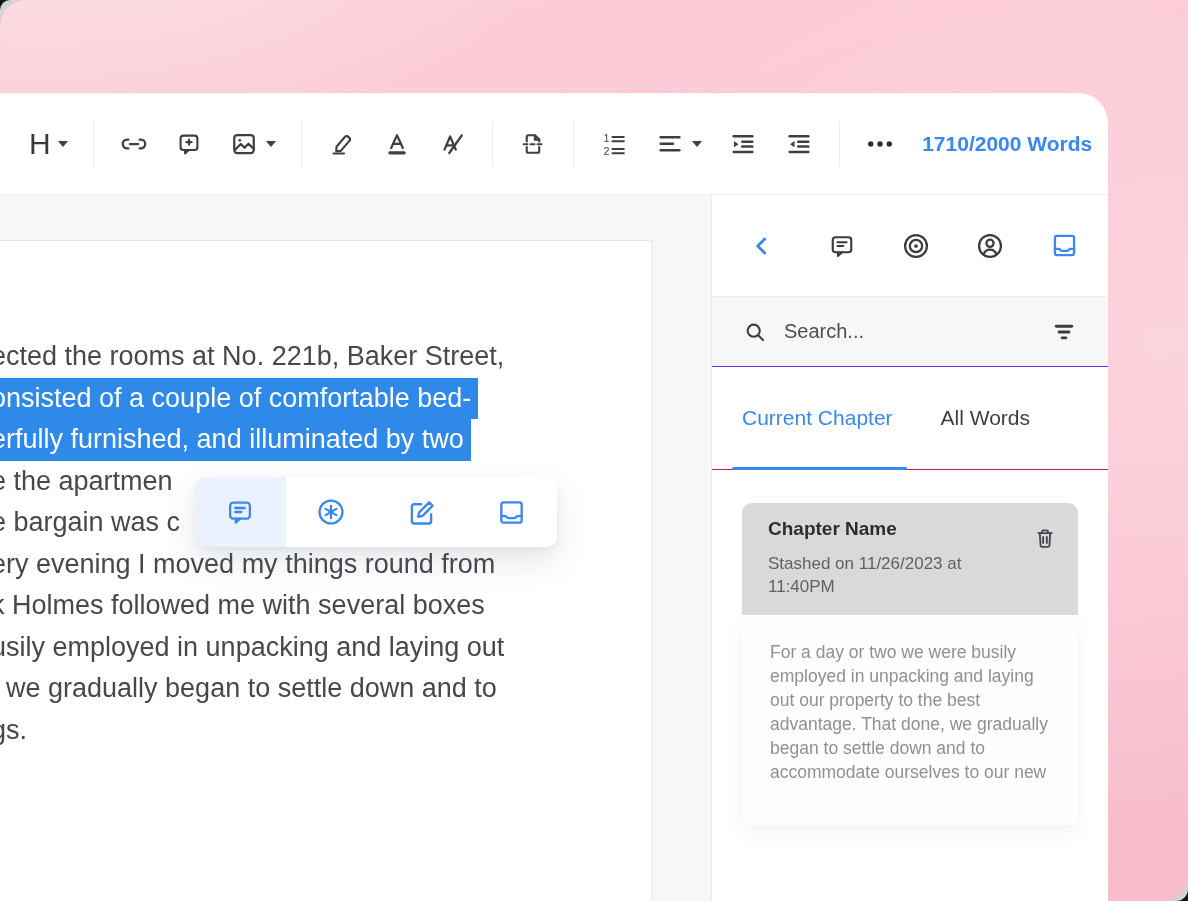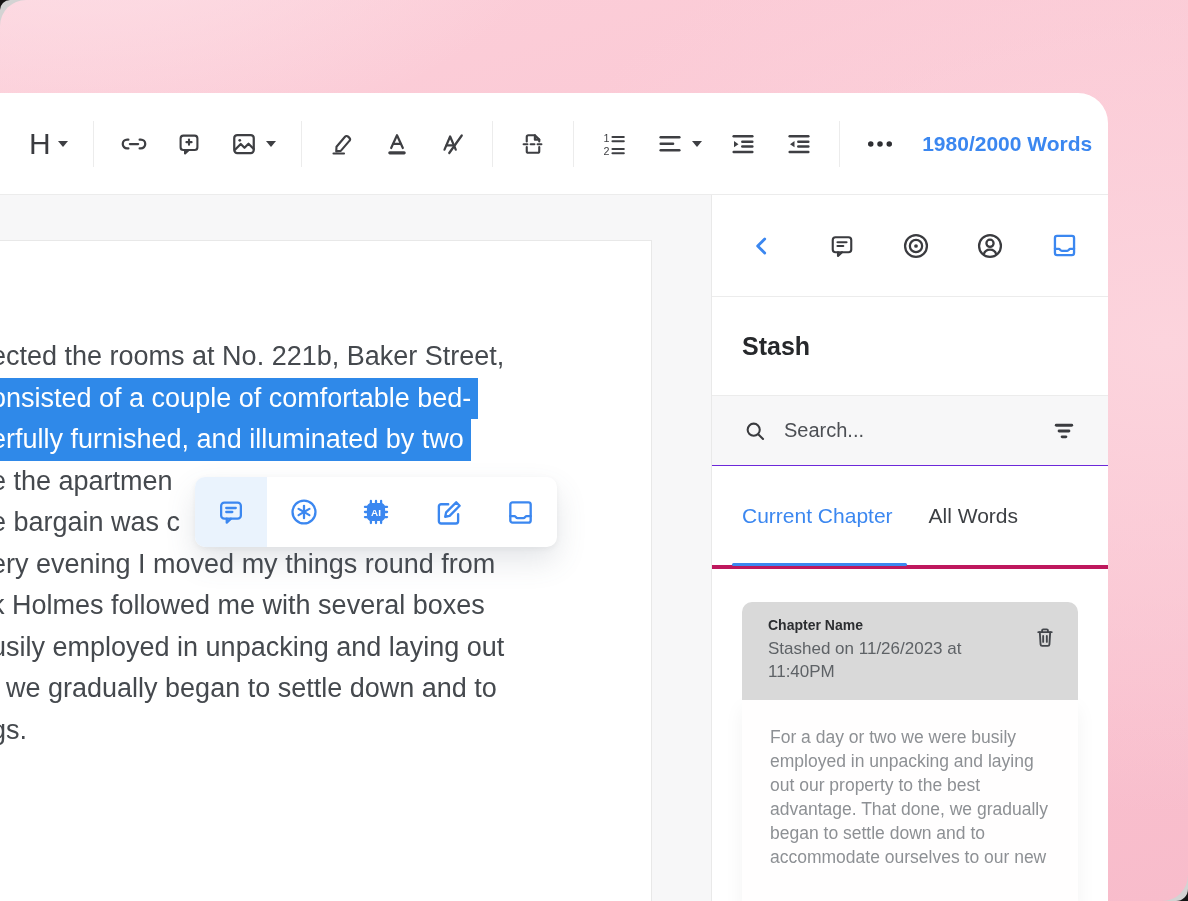--- a/index.html
+++ b/index.html
@@ -52,28 +52,28 @@
   .side-nav button { background:none; border:none; cursor:pointer; display:flex; align-items:center; justify-content:center; }
   .halo { width:44px; height:44px; background:#edf4fd; border-radius:10px; }
   .side-title-row { height:99px; flex:none; border-bottom:1px solid #ececec; display:flex; align-items:center; padding-left:30px; }
   .side-title { font-size:25px; font-weight:700; color:#26282b; }
 
   .search-row { height:70px; flex:none; background:#f7f7f8; border-bottom:1px solid #6d28d9; display:flex; align-items:center; padding:0 30px; }
   .search-input { flex:1; border:none; background:transparent; outline:none; margin-left:16px; font-size:20px; color:#3c3f43; font-family:"Liberation Sans",sans-serif; }
   .search-input::placeholder { color:#4c4f54; opacity:1; }
   .filter-btn { background:none; border:none; cursor:pointer; display:flex; }
 
-  .tabs { height:103px; flex:none; border-bottom:4px solid #be185d; display:flex; align-items:flex-start; gap:36px; padding-left:30px; position:relative; }
+  .tabs { height:103px; flex:none; border-bottom:1px solid #be185d; display:flex; align-items:flex-start; gap:48px; padding-left:30px; position:relative; }
   .tab { background:none; border:none; cursor:pointer; font-size:21px; color:#3c3f43; height:100%; position:relative; font-family:"Liberation Sans",sans-serif; }
   .tab.active { color:#3b87f0; font-weight:500; }
   .tab.active::after { content:""; position:absolute; left:-10px; right:-14px; bottom:-1px; height:3px; background:#3b87f0; border-radius:2px; }
 
   .stash-card { margin:33px 30px 0 30px; }
   .card-head { background:#d9d9d9; border-radius:10px 10px 0 0; padding:15px 24px 17px 26px; position:relative; }
-  .card-title { font-size:14px; font-weight:700; color:#2b2d30; margin-bottom:4px; }
+  .card-title { font-size:19px; font-weight:700; color:#2b2d30; margin-bottom:12px; }
   .card-meta { font-size:17px; color:#5e6266; line-height:23px; width:215px; }
   .trash-btn { position:absolute; right:20px; top:22px; background:none; border:none; cursor:pointer; }
   .card-body { background:#fffefe; border-radius:0 0 10px 10px; box-shadow:0 8px 20px rgba(0,0,0,.05);
     padding:25px 28px; font-size:17.5px; line-height:24px; color:#8d9094; min-height:210px; }
 </style>
 </head>
 <body>
 
 <div class="screen">
   <div class="backdrop"></div>
@@ -189,21 +189,21 @@
       <span class="tb-divider"></span>
 
       <button class="tb-btn">
         <svg width="30" height="30" viewBox="0 0 24 24">
           <circle cx="4.6" cy="12" r="2.2" fill="#2e2f33"></circle>
             <circle cx="12" cy="12" r="2.2" fill="#2e2f33"></circle>
             <circle cx="19.4" cy="12" r="2.2" fill="#2e2f33"></circle>
         </svg>
       </button>
 
-      <button class="word-count">1980/2000 Words</button>
+      <button class="word-count">1710/2000 Words</button>
     </div>
 
     <div class="app-body">
 
       <div class="editor">
         <div class="page">
           <div class="doc">
             <div class="line">ected the rooms at No. 221b, Baker Street,</div>
             <div class="line sel">onsisted of a couple of comfortable bed-</div>
             <div class="line sel">erfully furnished, and illuminated by two</div>
@@ -228,38 +228,20 @@
           </button>
           <button class="p-cell">
             <svg width="34" height="34" viewBox="0 0 24 24" fill="none" stroke="#3b87f0" stroke-width="1.6" stroke-linecap="round" stroke-linejoin="round">
               <circle cx="12" cy="12" r="8.1"></circle>
                 <path d="M12 7.6v8.8"></path>
                 <path d="M8.2 9.8l7.6 4.4"></path>
                 <path d="M15.8 9.8l-7.6 4.4"></path>
             </svg>
           </button>
           <button class="p-cell">
-            <svg width="34" height="34" viewBox="0 0 24 24" fill="none" stroke="#3b87f0" stroke-width="1.6" stroke-linecap="round">
-              <path d="M8.4 4.2v2"></path>
-                <path d="M12 4.2v2"></path>
-                <path d="M15.6 4.2v2"></path>
-              <path d="M8.4 17.8v2"></path>
-                <path d="M12 17.8v2"></path>
-                <path d="M15.6 17.8v2"></path>
-              <path d="M4.2 8.4h2"></path>
-                <path d="M4.2 12h2"></path>
-                <path d="M4.2 15.6h2"></path>
-              <path d="M17.8 8.4h2"></path>
-                <path d="M17.8 12h2"></path>
-                <path d="M17.8 15.6h2"></path>
-              <rect x="6.4" y="6.4" width="11.2" height="11.2" rx="2.2" fill="#3b87f0" stroke="#3b87f0"></rect>
-              <text x="12" y="14.6" font-size="7" font-weight="bold" fill="#ffffff" stroke="none" text-anchor="middle" font-family="Liberation Sans, sans-serif">AI</text>
-            </svg>
-          </button>
-          <button class="p-cell">
             <svg width="33" height="33" viewBox="0 0 24 24" fill="none" stroke="#3b87f0" stroke-width="1.7" stroke-linecap="round" stroke-linejoin="round">
               <path d="M19 13.2v5.2a1.6 1.6 0 0 1-1.6 1.6H6.6A1.6 1.6 0 0 1 5 18.4V7.6A1.6 1.6 0 0 1 6.6 6h5.2"></path>
               <path d="M17.6 4.6l2.5 2.5-7.3 7.3-3.2.7.7-3.2z"></path>
             </svg>
           </button>
           <button class="p-cell">
             <svg width="33" height="33" viewBox="0 0 24 24" fill="none" stroke="#3b87f0" stroke-width="1.7" stroke-linecap="round" stroke-linejoin="round">
               <rect x="4.6" y="4.6" width="14.8" height="14.8" rx="1.6"></rect>
               <path d="M4.6 14.6h3c.9 0 1.1 1.5 2.3 1.5h4.2c1.2 0 1.4-1.5 2.3-1.5h3"></path>
             </svg>
@@ -298,23 +280,20 @@
             </svg>
           </button>
           <button>
             <svg width="31" height="31" viewBox="0 0 24 24" fill="none" stroke="#3b87f0" stroke-width="1.8" stroke-linecap="round" stroke-linejoin="round">
               <rect x="4.6" y="4.6" width="14.8" height="14.8" rx="1.6"></rect>
               <path d="M4.6 14.6h3c.9 0 1.1 1.5 2.3 1.5h4.2c1.2 0 1.4-1.5 2.3-1.5h3"></path>
             </svg>
           </button>
         </div>
 
-        <div class="side-title-row">
-          <span class="side-title">Stash</span>
-        </div>
 
         <div class="search-row">
           <svg width="26" height="26" viewBox="0 0 24 24" fill="none" stroke="#3a3b3f" stroke-width="1.9" stroke-linecap="round">
             <circle cx="10.8" cy="10.8" r="5.6"></circle>
               <path d="M15.2 15.2l4.2 4.2"></path>
           </svg>
           <input class="search-input" type="text" placeholder="Search..." style="">
           <button class="filter-btn">
             <svg width="28" height="28" viewBox="0 0 24 24" fill="none" stroke="#3a3b3f" stroke-width="2.5" stroke-linecap="round">
               <path d="M5.4 7h13.2"></path>

